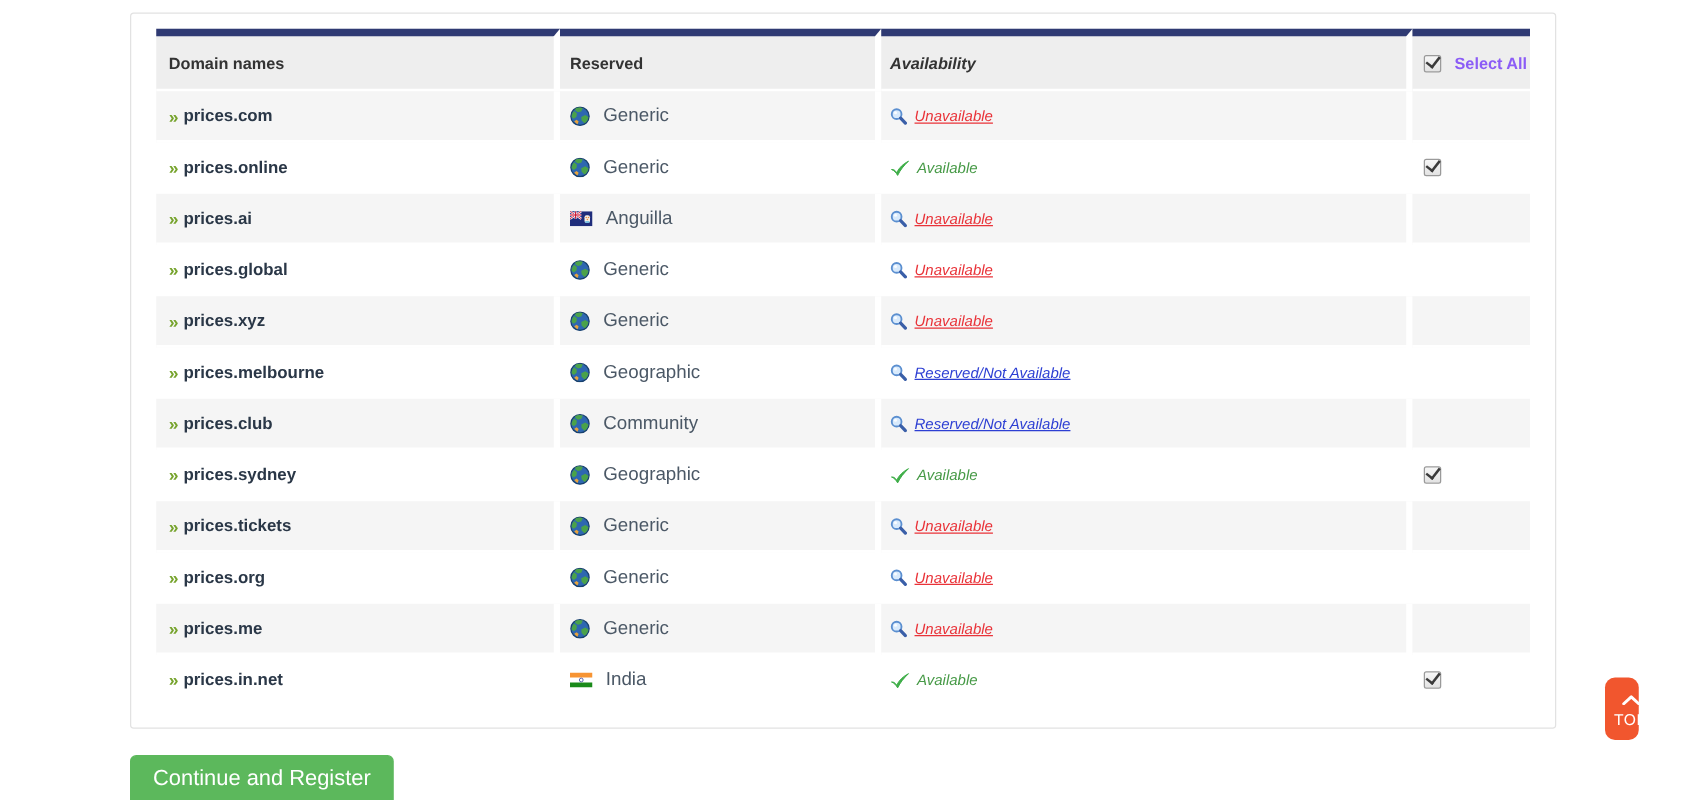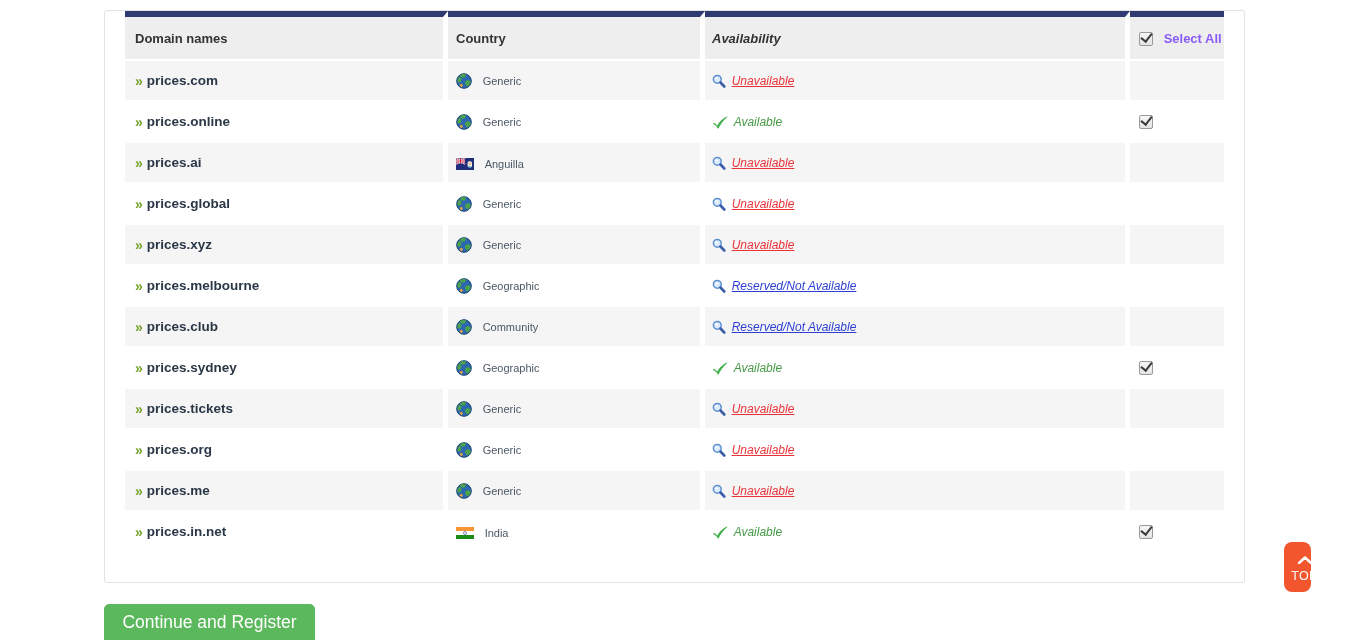--- a/index.html
+++ b/index.html
@@ -12,21 +12,21 @@
   }
   .panel {
     position: absolute;
     left: 104px; top: 10px;
     width: 1141px; height: 573px;
     background: #fff;
     border: 1px solid #e2e2e2;
     border-radius: 3px;
     box-sizing: border-box;
   }
-  .table-wrap { margin: 0 0 0 20px; }
+  .table-wrap { margin: 12px 0 0 20px; }
   table.domains {
     border-collapse: separate;
     border-spacing: 0;
     table-layout: fixed;
     width: 1099px;
   }
   th, td {
     box-sizing: border-box;
     border-right: 5px solid #fff;
     border-bottom: 2px solid #fff;
@@ -59,21 +59,21 @@
   .domain-link {
     color: var(--domain-text, #2a3747);
     font-weight: bold;
     font-size: 13.5px;
     vertical-align: middle;
     cursor: pointer;
   }
   .country-icon svg, .avail-icon svg { vertical-align: middle; }
   .country-label {
     color: var(--country-text, #4b5866);
-    font-size: 11px;
+    font-size: 15px;
     margin-left: 7px;
     vertical-align: middle;
   }
   .avail-link, .avail-ok { white-space: nowrap; }
   .avail-text {
     font-size: 12px;
     vertical-align: middle;
     margin-left: 2px;
   }
   .avail-link .avail-text { text-decoration: underline; cursor: pointer; }
@@ -146,21 +146,21 @@
     <table class="domains">
       <colgroup>
         <col style="width:323px">
           <col style="width:257px">
           <col style="width:425px">
           <col style="width:94px">
       </colgroup>
       <thead>
         <tr>
           <th class="col-domain">Domain names</th>
-          <th class="col-country">Country</th>
+          <th class="col-country">Reserved</th>
           <th class="col-avail">Availability</th>
           <th class="col-select">
             <input type="checkbox" class="cb" checked="" style="">
             <span class="select-all-label">Select All</span>
           </th>
         </tr>
       </thead>
       <tbody>
           <tr class="status-unavailable">
     <td class="cell-domain">

